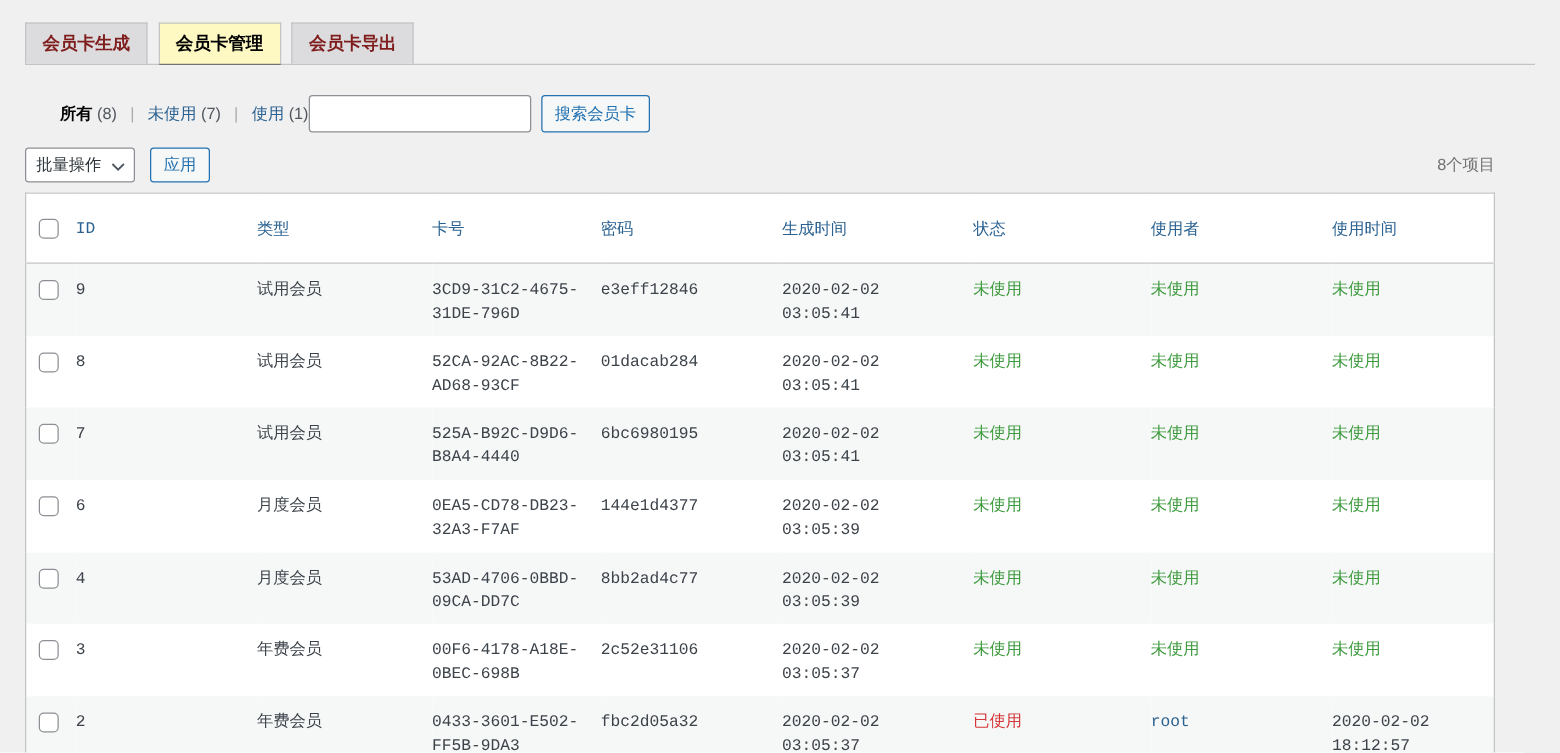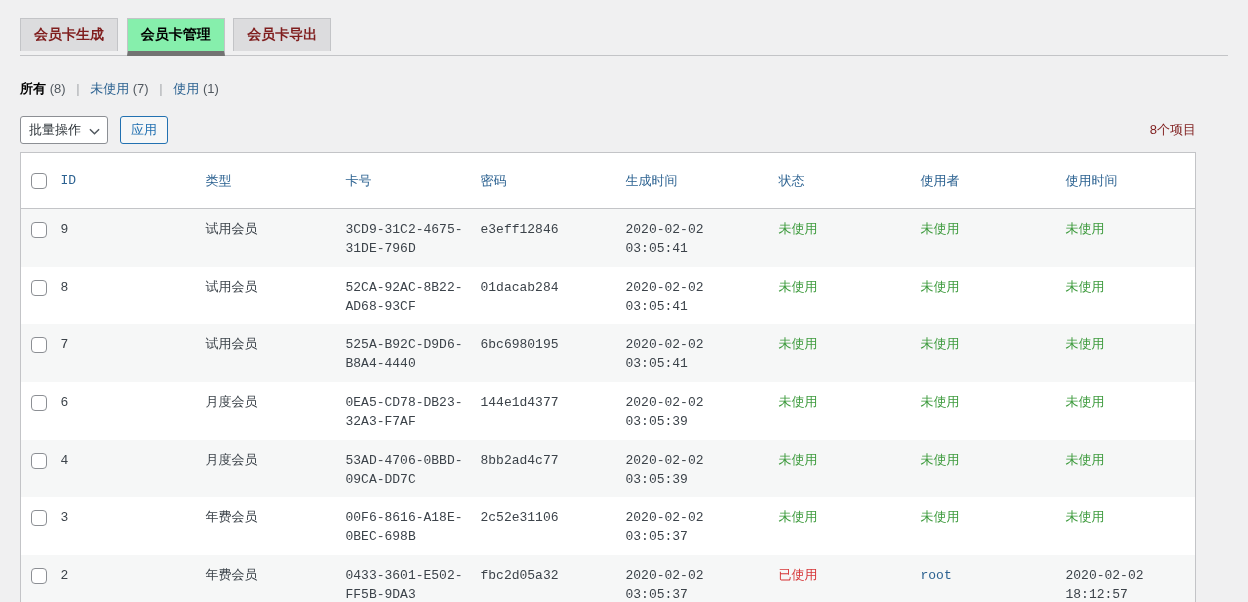--- a/index.html
+++ b/index.html
@@ -22,32 +22,33 @@
     font-size: 14px;
     font-weight: 700;
     color: #7f1d1d;
     background: #dcdcde;
     border: 1px solid #c3c4c7;
     border-bottom: none;
     cursor: pointer;
     text-decoration: none;
   }
   .nav-tab.active {
-    background: #86efac;
+    background: #fef9c3;
     color: #000000;
-    border-bottom: 5px solid #737373;
+    border-bottom: 1px solid #737373;
   }
 
   
   .toolbar-row1 {
     margin-top: 24px;
     display: flex;
     justify-content: flex-start;
     align-items: flex-end;
     width: 1176px;
+    margin-left: 28px;
   }
   .subsubsub { list-style: none; padding-bottom: 6px; }
   .subsubsub li { display: inline; font-size: 13px; }
   .filter-current { color: #000; font-weight: 700; text-decoration: none; cursor: pointer; }
   .filter-link { color: #2c6291; text-decoration: none; cursor: pointer; }
   .filter-count { color: #50575e; font-weight: 400; }
   .filter-sep { color: #a7aaad; margin: 0 7px; }
   .search-box { display: flex; align-items: center; }
   .search-input {
     width: 178px; height: 30px;
@@ -90,21 +91,21 @@
     background: #fff;
     border: 1px solid #8c8f94;
     border-radius: 3px;
     font-size: 13px;
     color: #2c3338;
     cursor: pointer;
     margin-right: 12px;
   }
   .select-box svg { position: absolute; right: 7px; top: 9px; }
   .apply-btn { height: 28px; line-height: 26px; }
-  .item-count { font-size: 13px; color: #7f1d1d; }
+  .item-count { font-size: 13px; color: #737373; }
 
   
   .list-table {
     margin-top: 8px;
     width: 1176px;
     border-collapse: collapse;
     background: #fff;
     border: 1px solid #c3c4c7;
     table-layout: fixed;
   }
@@ -172,20 +173,24 @@
       <li>
         <a class="filter-link">未使用</a>
         <span class="filter-count">(7)</span>
         <span class="filter-sep">|</span>
       </li>
       <li>
         <a class="filter-link">使用</a>
         <span class="filter-count">(1)</span>
       </li>
     </ul>
+    <div class="search-box">
+      <input class="search-input" type="text" value="" style="">
+      <button class="button-secondary">搜索会员卡</button>
+    </div>
   </div>
 
   <div class="toolbar-row2">
     <div class="bulk-left">
       <div class="select-box">
         <span>批量操作</span>
         <svg width="11" height="11" viewBox="0 0 12 12">
             <path d="M1 3.5 L6 8.5 L11 3.5" fill="none" stroke="#50575e" stroke-width="1.6"></path>
           </svg>
       </div>
@@ -286,21 +291,21 @@
           <td><span class="status-green">未使用</span></td>
           <td><span class="status-green">未使用</span></td>
           <td><span class="status-green">未使用</span></td>
         </tr>
         <tr>
           <td class="cb-cell">
             <div class="checkbox"></div>
           </td>
           <td><span>3</span></td>
           <td><span>年费会员</span></td>
-          <td><span class="card-no">00F6-8616-A18E-0BEC-698B</span></td>
+          <td><span class="card-no">00F6-4178-A18E-0BEC-698B</span></td>
           <td><span>2c52e31106</span></td>
           <td><span>2020-02-02 03:05:37</span></td>
           <td><span class="status-green">未使用</span></td>
           <td><span class="status-green">未使用</span></td>
           <td><span class="status-green">未使用</span></td>
         </tr>
         <tr class="striped">
           <td class="cb-cell">
             <div class="checkbox"></div>
           </td>

